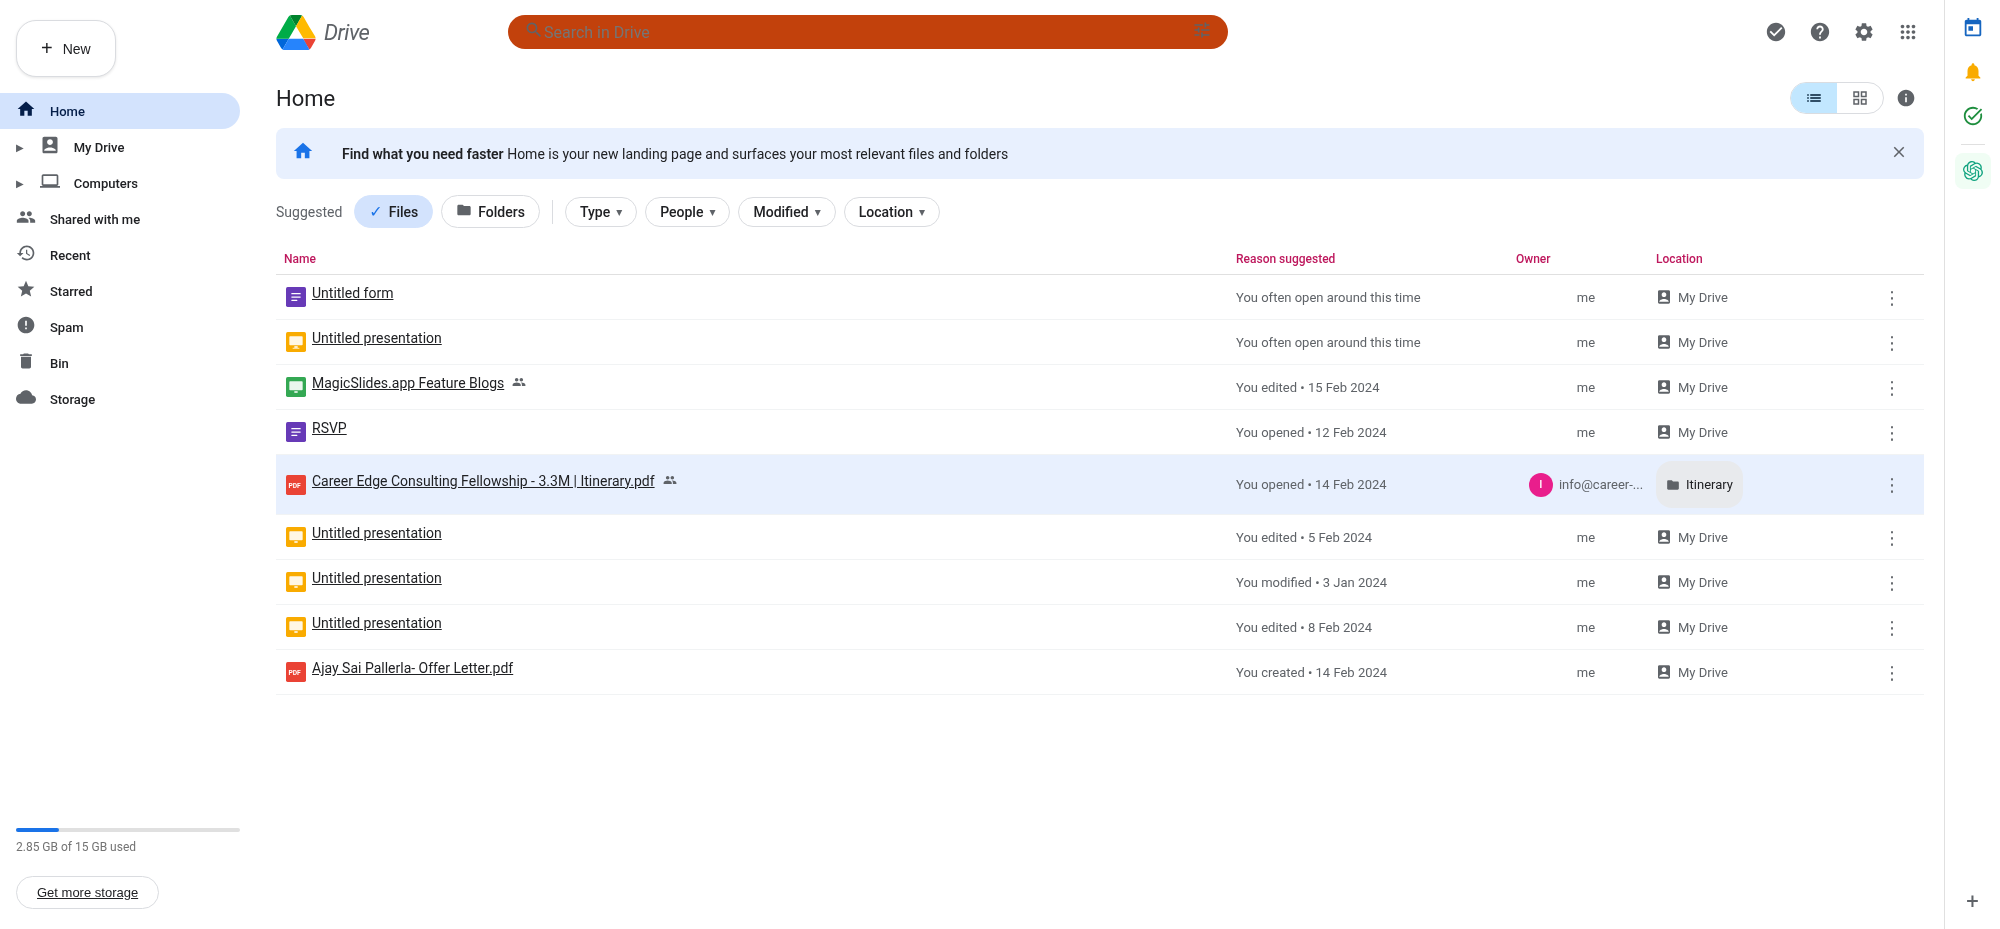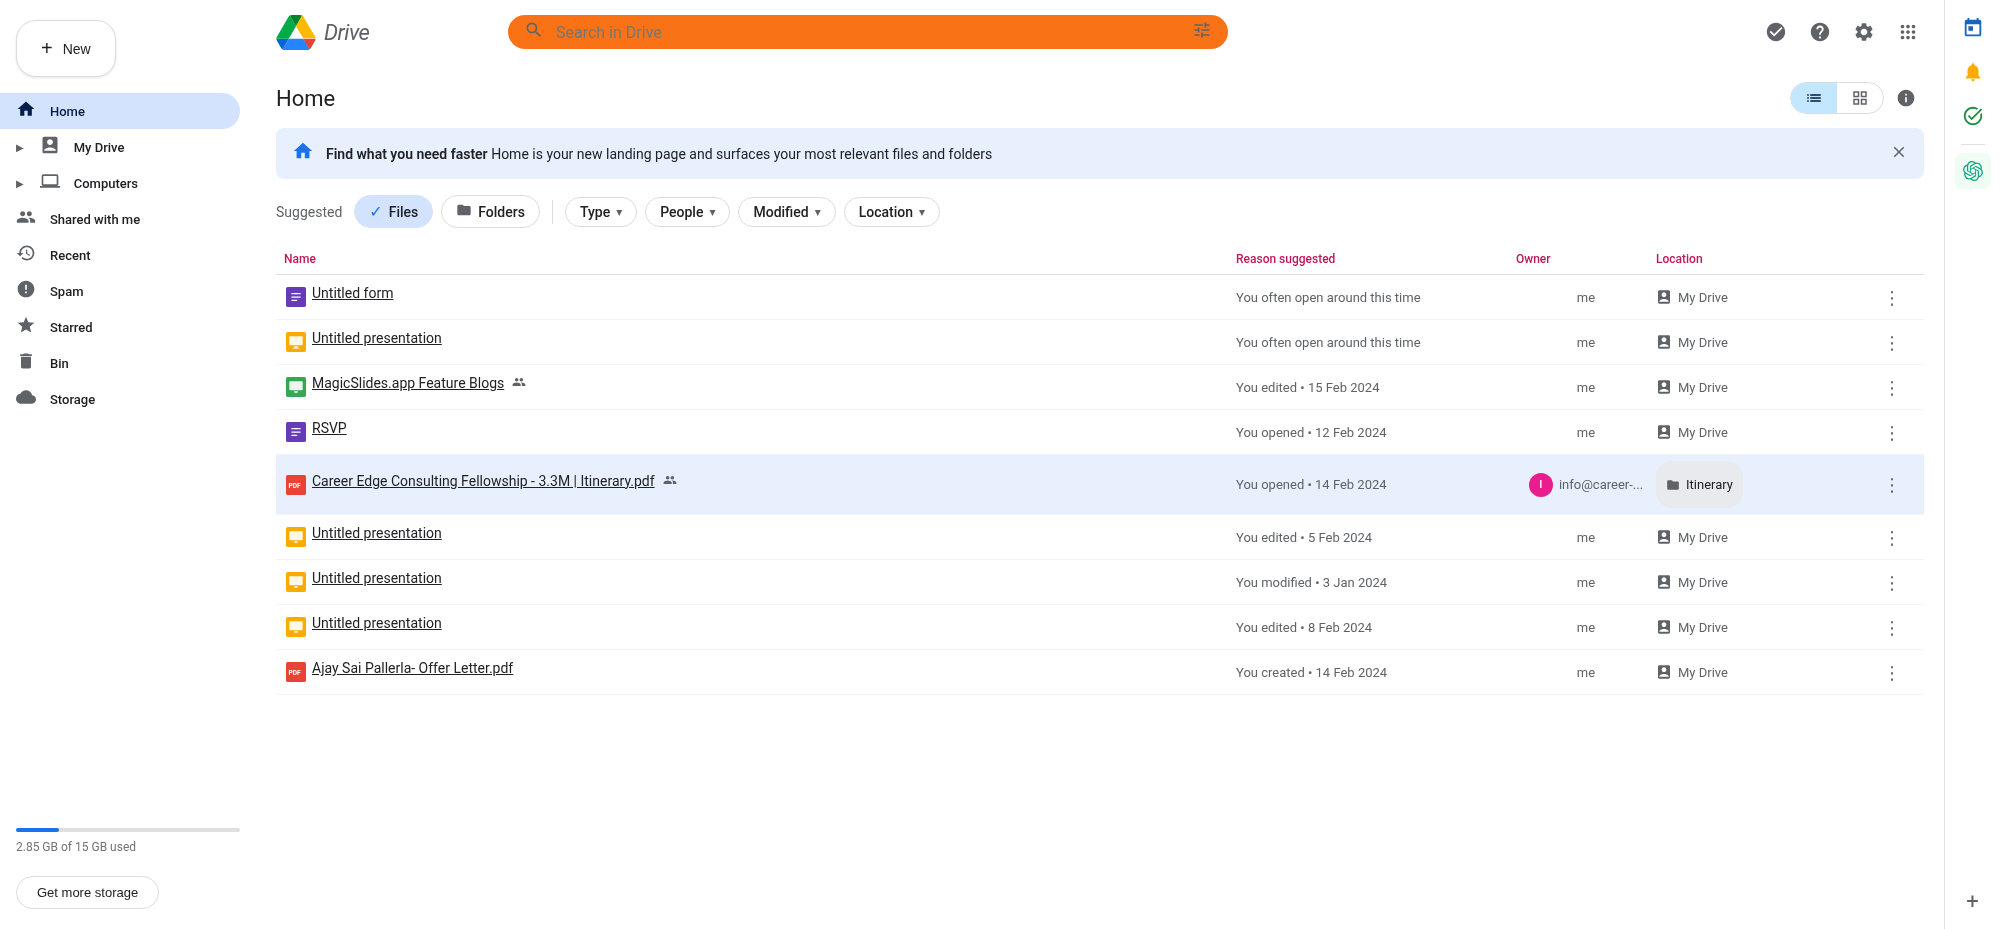--- a/index.html
+++ b/index.html
@@ -71,20 +71,21 @@
     .storage-text { font-size: 12px; color: #737373; margin-bottom: 22px; }
     .get-storage-btn {
       border: 1px solid #dadce0;
       border-radius: 20px;
       background: #fff;
       padding: 8px 20px;
       font-size: 13px;
       cursor: pointer;
       color: #202124;
       font-weight: 500;
+      text-decoration: underline;
     }
 
     
     .main {
       flex: 1;
       display: flex;
       flex-direction: column;
       overflow: hidden;
     }
 
@@ -106,24 +107,23 @@
       font-style: italic;
     }
     .logo-svg { width: 40px; height: 35px; }
     .logo-text { font-size: 22px; font-weight: 400; color: #5f6368; letter-spacing: -0.5px; }
 
     .search-bar {
       flex: 1;
       max-width: 720px;
       display: flex;
       align-items: center;
-      background: #f97316;
+      background: #c2410c;
       border-radius: 24px;
       padding: 5px 16px;
-      gap: 12px;
     }
     .search-bar input {
       background: transparent;
       border: none;
       outline: none;
       font-size: 16px;
       color: #202124;
       flex: 1;
       font-family: inherit;
     }
@@ -183,21 +183,21 @@
     }
     .view-btn.active { background: #c2e7ff; color: #001d35; }
 
     
     .info-banner {
       background: #e8f0fe;
       border-radius: 8px;
       padding: 12px 16px;
       display: flex;
       align-items: center;
-      gap: 12px;
+      gap: 28px;
       margin-bottom: 16px;
     }
     .banner-home-icon { font-size: 20px; color: #1a73e8; }
     .banner-text { font-size: 14px; color: #202124; flex: 1; }
     .banner-bold { font-weight: 600; }
     .banner-close { cursor: pointer; color: #5f6368; font-size: 18px; }
 
     
     .filters {
       display: flex;
@@ -392,33 +392,33 @@
         <svg width="20" height="20" viewBox="0 0 24 24" fill="#5f6368">
             <path d="M13 3c-4.97 0-9 4.03-9 9H1l3.89 3.89.07.14L9 12H6c0-3.87 3.13-7 7-7s7 3.13 7 7-3.13 7-7 7c-1.93 0-3.68-.79-4.94-2.06l-1.42 1.42C8.27 19.99 10.51 21 13 21c4.97 0 9-4.03 9-9s-4.03-9-9-9zm-1 5v5l4.28 2.54.72-1.21-3.5-2.08V8H12z"></path>
           </svg>
       </span>
       <span>Recent</span>
     </div>
 
     <div class="nav-item">
       <span class="nav-icon">
         <svg width="20" height="20" viewBox="0 0 24 24" fill="#5f6368">
-            <path d="M12 2C6.48 2 2 6.48 2 12s4.48 10 10 10 10-4.48 10-10S17.52 2 12 2zm1 15h-2v-2h2v2zm0-4h-2V7h2v6z"></path>
-          </svg>
-      </span>
-      <span>Spam</span>
+            <path d="M12 17.27L18.18 21l-1.64-7.03L22 9.24l-7.19-.61L12 2 9.19 8.63 2 9.24l5.46 4.73L5.82 21z"></path>
+          </svg>
+      </span>
+      <span>Starred</span>
     </div>
 
     <div class="nav-item">
       <span class="nav-icon">
         <svg width="20" height="20" viewBox="0 0 24 24" fill="#5f6368">
-            <path d="M12 17.27L18.18 21l-1.64-7.03L22 9.24l-7.19-.61L12 2 9.19 8.63 2 9.24l5.46 4.73L5.82 21z"></path>
-          </svg>
-      </span>
-      <span>Starred</span>
+            <path d="M12 2C6.48 2 2 6.48 2 12s4.48 10 10 10 10-4.48 10-10S17.52 2 12 2zm1 15h-2v-2h2v2zm0-4h-2V7h2v6z"></path>
+          </svg>
+      </span>
+      <span>Spam</span>
     </div>
 
     <div class="nav-item">
       <span class="nav-icon">
         <svg width="20" height="20" viewBox="0 0 24 24" fill="#5f6368">
             <path d="M6 19c0 1.1.9 2 2 2h8c1.1 0 2-.9 2-2V7H6v12zM19 4h-3.5l-1-1h-5l-1 1H5v2h14V4z"></path>
           </svg>
       </span>
       <span>Bin</span>
     </div>

